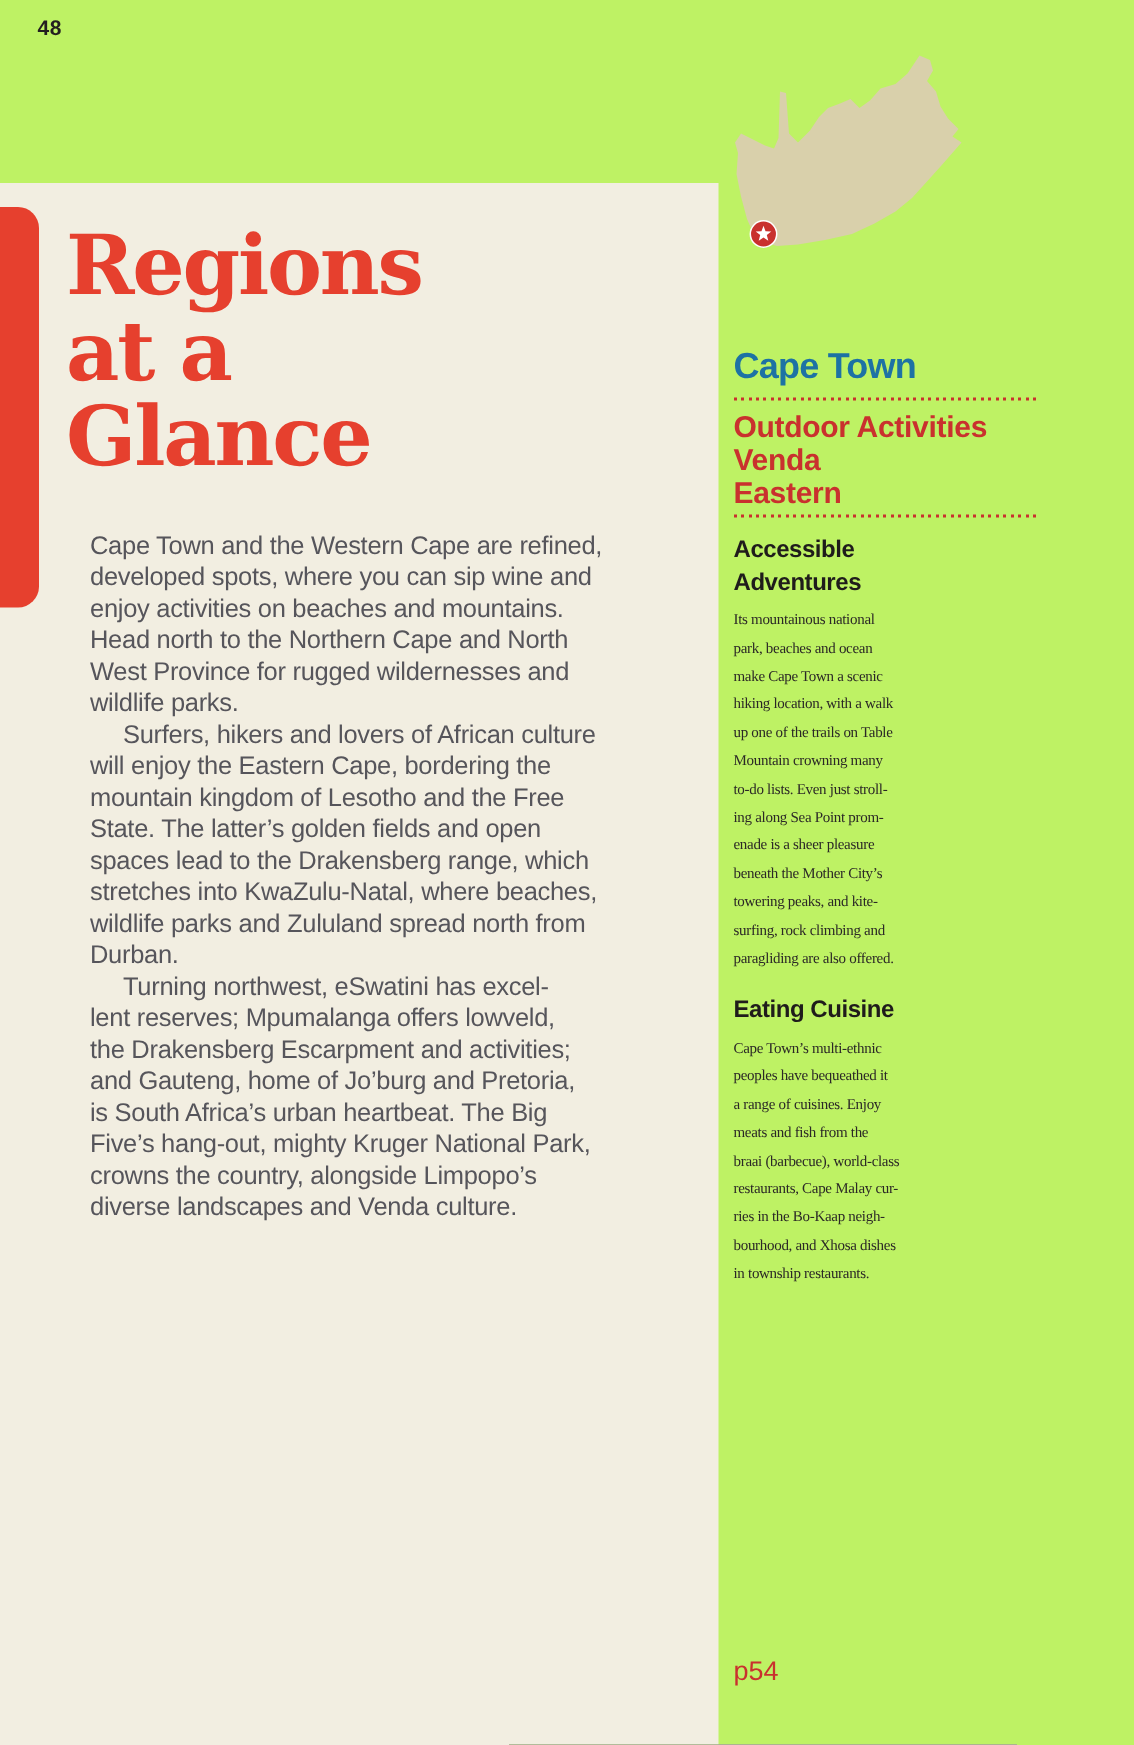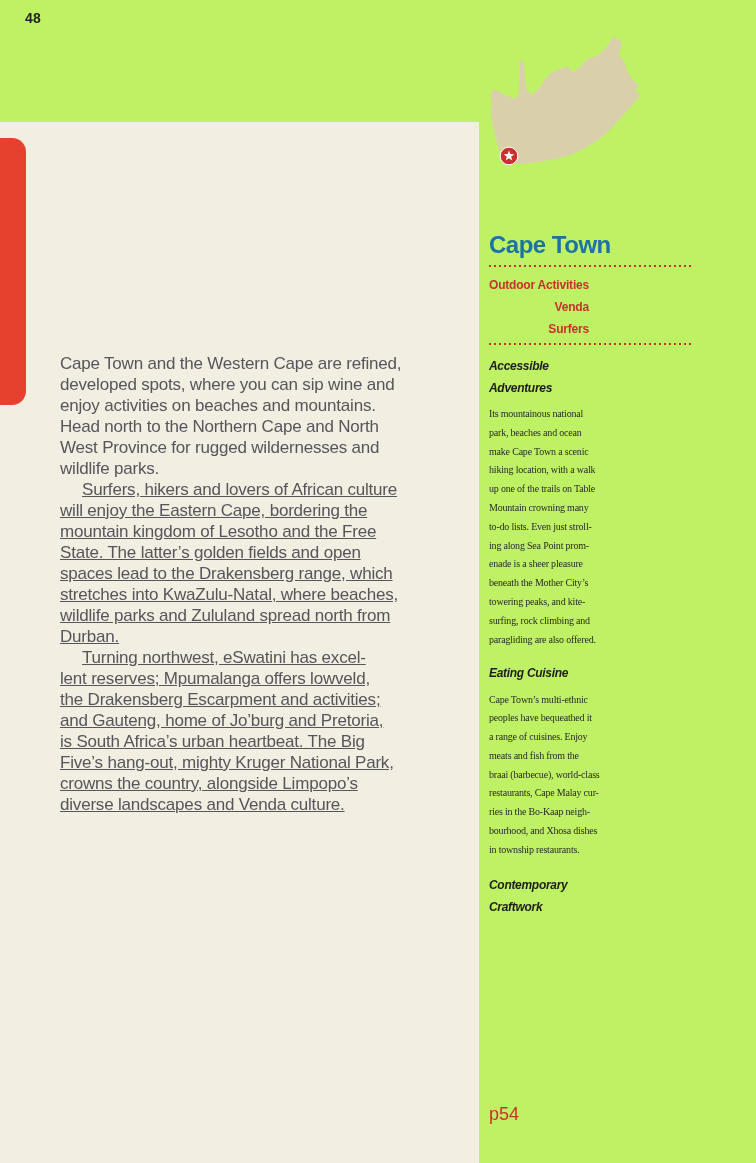--- a/index.html
+++ b/index.html
@@ -49,57 +49,55 @@
     color:var(--red);
   }
   .intro{
     position:absolute;left:41px;top:353px;width:432px;
     font-size:17px;line-height:21px;
     color:var(--gray);
     letter-spacing:-0.2px;
     margin-left:19px;
   }
   .intro p{margin:0;}
-  .intro p.indent{text-indent:22px;text-decoration:underline;}
+  .intro p.indent{text-indent:22px;}
 
   .map-svg{position:absolute;left:486px;top:34px;}
 
   .region-heading{
     position:absolute;left:489px;top:232px;
     font-family:Liberation Sans, sans-serif;
     font-weight:bold;
     font-size:24px;line-height:26px;
     letter-spacing:-0.5px;
     color:var(--blue);
   }
   .dotted{
     position:absolute;left:489px;width:205px;height:2px;
     background-image:repeating-linear-gradient(to right, var(--red-deep) 0 2px, transparent 2px 5px);
   }
   .dotted.d1{top:265px;}
   .dotted.d2{top:343px;}
   .categories{
     position:absolute;left:489px;top:274px;
-    font-size:12px;line-height:22px;font-weight:bold;
+    font-size:20px;line-height:22px;font-weight:bold;
     letter-spacing:-0.2px;
     color:var(--red-deep);
-    text-align:right;
   }
   .section{
     position:absolute;left:489px;width:215px;
   }
   .section.s1{top:356px;}
   .section.s2{top:663px;}
   .section.s3{top:875px;}
   .section h3{
     margin:0 0 6px 0;
-    font-size:12px;line-height:21.5px;
+    font-size:16px;line-height:21.5px;
     letter-spacing:-0.3px;
     color:var(--heading);
-    font-style:italic;
   }
   .section .body{
     font-family:Liberation Serif, serif;
     font-size:10px;line-height:18.8px;
     letter-spacing:-0.2px;
     color:var(--ink);
   }
   .page-ref{
     position:absolute;left:489px;top:1104px;
     font-size:18px;font-weight:normal;
@@ -110,20 +108,23 @@
 <body>
 
 <div class="page">
 
   <div class="cream-panel"></div>
 
   <div class="chapter-tab"></div>
 
   <div class="page-number">48</div>
 
+  <div class="page-title pre">Regions
+at a
+Glance</div>
 
   <div class="intro">
     <p class="pre">Cape Town and the Western Cape are refined,
 developed spots, where you can sip wine and
 enjoy activities on beaches and mountains.
 Head north to the Northern Cape and North
 West Province for rugged wildernesses and
 wildlife parks.</p>
     <p class="pre indent">Surfers, hikers and lovers of African culture
 will enjoy the Eastern Cape, bordering the
@@ -155,21 +156,21 @@
     </g>
   </svg>
 
   <div class="region-heading">Cape Town</div>
 
   <div class="dotted d1"></div>
 
   <div class="categories">
     <div>Outdoor Activities</div>
     <div>Venda</div>
-    <div>Surfers</div>
+    <div>Eastern</div>
   </div>
 
   <div class="dotted d2"></div>
 
   <div class="section s1">
     <h3 class="pre">Accessible
 Adventures</h3>
     <div class="body pre">Its mountainous national
 park, beaches and ocean
 make Cape Town a scenic
@@ -192,19 +193,17 @@
 a range of cuisines. Enjoy
 meats and fish from the
 braai (barbecue), world-class
 restaurants, Cape Malay cur-
 ries in the Bo-Kaap neigh-
 bourhood, and Xhosa dishes
 in township restaurants.</div>
   </div>
 
   <div class="section s3">
-    <h3 class="pre">Contemporary
-Craftwork</h3>
   </div>
 
   <div class="page-ref">p54</div>
 
 </div>
 
 </body></html>

